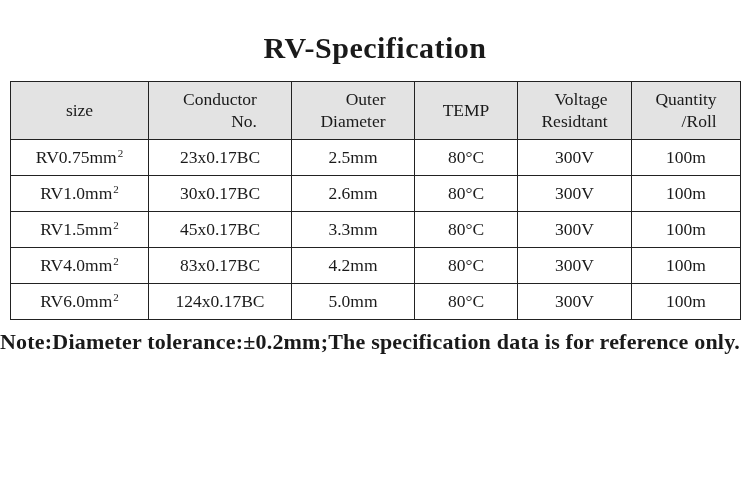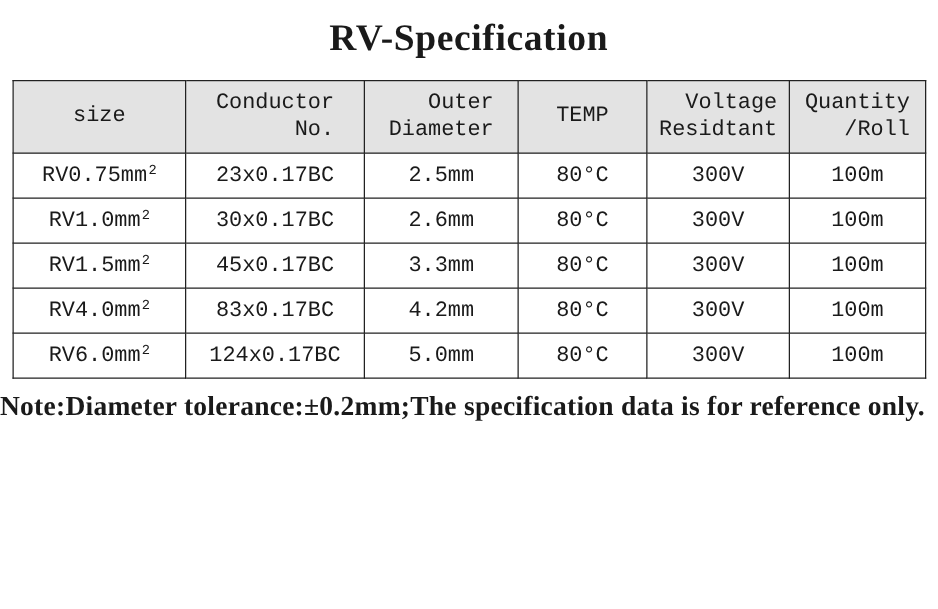--- a/index.html
+++ b/index.html
@@ -15,29 +15,28 @@
     background:var(--bg);
     font-family:"Liberation Serif","DejaVu Serif",serif;
     color:var(--text);
     overflow:hidden;
   }
   .title{
     text-align:center;
     font-size:30px;
     font-weight:600;
     letter-spacing:0.5px;
-    padding-top:14px;
+    padding-top:31px;
     margin:0 0 16px 0;
   }
   table.spec{
     border-collapse:collapse;
     table-layout:fixed;
     width:730px;
     margin-left:10px;
-    font-family:Liberation Mono, monospace;
   }
   table.spec th, table.spec td{
     border:1.5px solid var(--border);
     font-weight:normal;
     text-align:center;
     vertical-align:middle;
     font-size:17.5px;
     padding:0 2px;
   }
   table.spec th{

